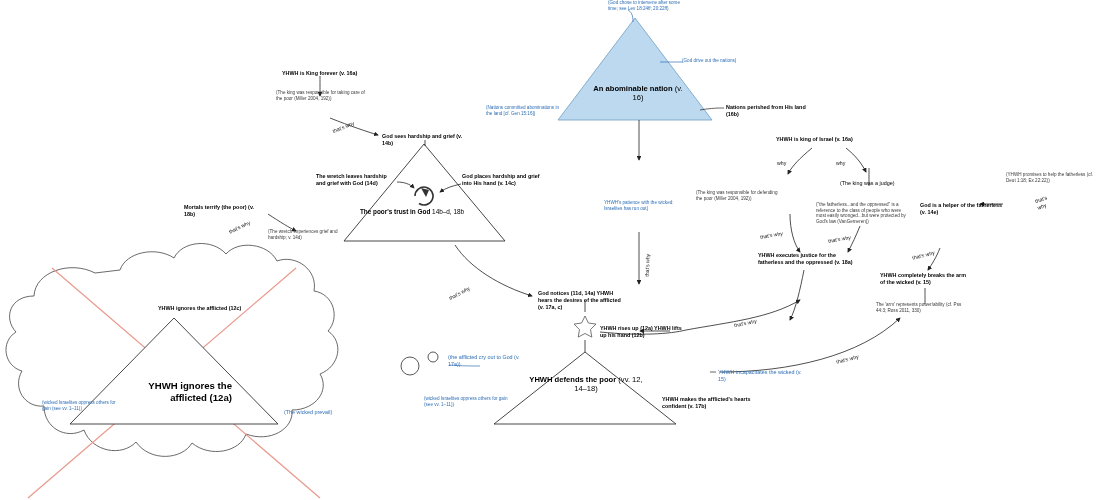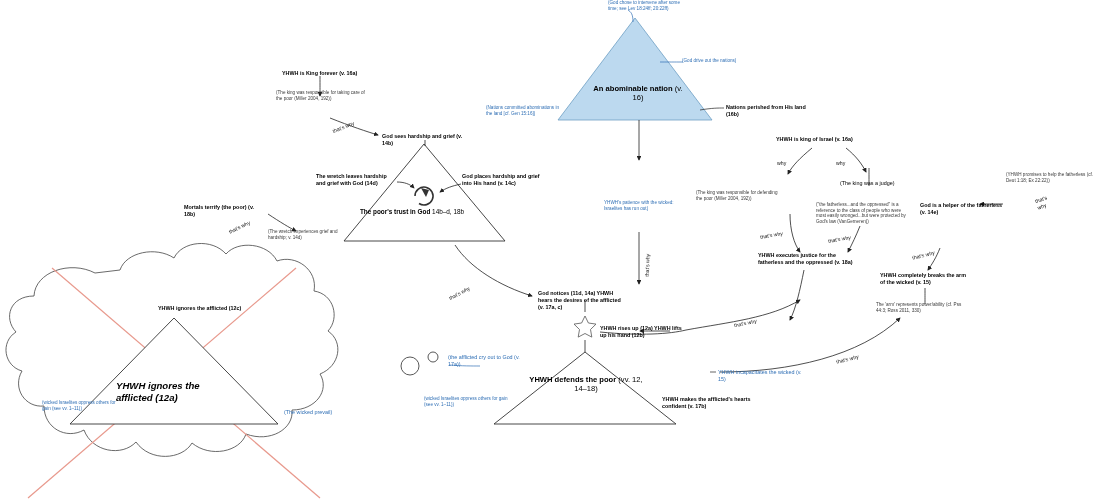--- a/index.html
+++ b/index.html
@@ -165,21 +165,21 @@
   <div class="txt sz4 note" style="left:876px;top:302px;width:96px;">The 'arm' represents power/ability (cf. Pss 44:3; Ross 2011, 330)</div>
 
   <div class="txt sz5 b" style="left:538px;top:290px;width:84px;">God notices (11d, 14a) YHWH hears the desires of the afflicted (v. 17a, c)</div>
   <div class="txt sz5 b" style="left:600px;top:325px;width:86px;">YHWH rises up (12a) YHWH lifts up his hand (12b)</div>
   <div class="txt why" style="left:734px;top:320px;transform:rotate(-12deg);">that's why</div>
   <div class="txt why" style="left:836px;top:356px;transform:rotate(-14deg);">that's why</div>
 
   <div class="txt sz5 blue" style="left:718px;top:369px;width:90px;">YHWH incapacitates the wicked (v. 15)</div>
 
   <div class="txt sz5 b" style="left:158px;top:305px;width:110px;">YHWH ignores the afflicted (12c)</div>
-  <div class="txt sz9 b" style="left:116px;top:380px;width:116px;text-align:left;font-style:italic;">
+  <div class="txt sz9 b" style="left:116px;top:380px;width:116px;text-align:right;">
     <span>YHWH ignores the</span>
     <span>afflicted (12a)</span>
   </div>
   <div class="txt sz4 blue" style="left:42px;top:400px;width:80px;">(wicked Israelites oppress others for gain (see vv. 1–11))</div>
   <div class="txt sz5 blue" style="left:284px;top:409px;width:70px;">(The wicked prevail)</div>
 
   <div class="txt sz5 blue" style="left:448px;top:354px;width:82px;">(the afflicted cry out to God (v. 17a))</div>
   <div class="txt sz7 b" style="left:522px;top:375px;width:128px;text-align:center;">
     <span>YHWH defends the poor</span>
     <span style="font-weight:normal;">(vv. 12, 14–18)</span>

